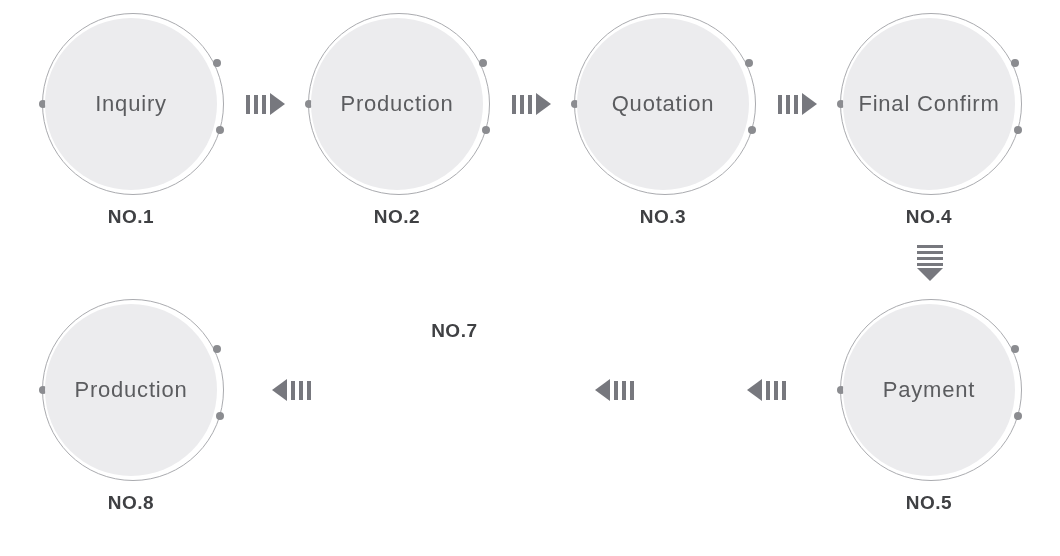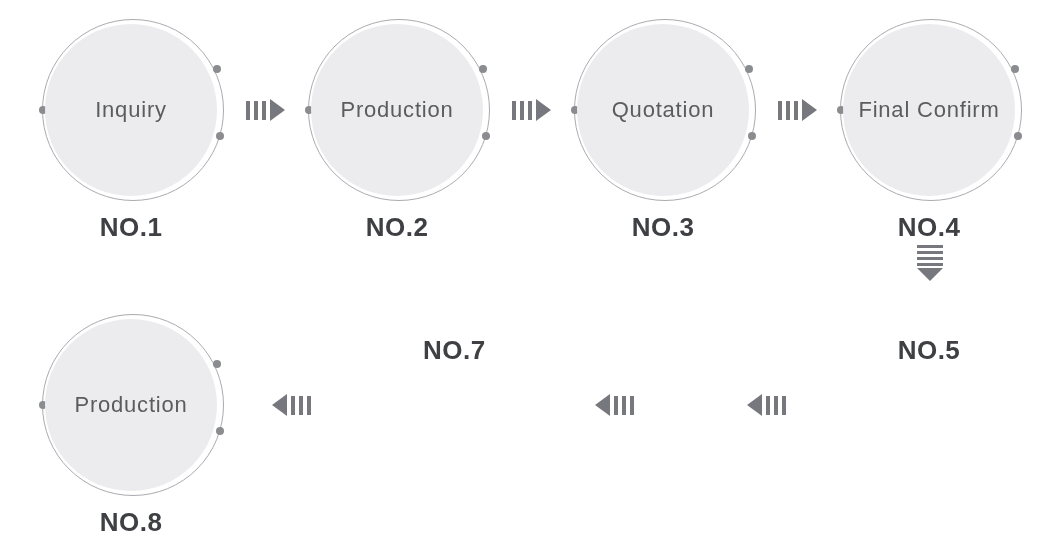--- a/index.html
+++ b/index.html
@@ -8,21 +8,21 @@
     width:1060px;height:556px;
     background:#ffffff;
     font-family:"Liberation Sans", sans-serif;
     overflow:hidden;
   }
   .row{
     display:flex;
     align-items:flex-start;
     padding:0 45px;
   }
-  .row-top{padding-top:24px;}
+  .row-top{padding-top:18px;}
   .row-bottom{padding-top:76px;}
   .node{
     width:172px;
     display:flex;
     flex-direction:column;
     align-items:center;
   }
   .circle-wrap{
     position:relative;
     width:172px;height:172px;
@@ -55,21 +55,21 @@
   .circle-label{
     max-width:150px;
     white-space:pre-line;
     font-size:22px;
     line-height:1.25;
     letter-spacing:0.8px;
     color:#5b5c5f;
   }
   .num{
     margin-top:16px;
-    font-size:26px;
+    font-size:19px;
     font-weight:700;
     letter-spacing:0.5px;
     color:#3f4043;
   }
   .arrow{
     flex:1;
     height:172px;
     display:flex;
     align-items:center;
     justify-content:center;
@@ -248,18 +248,28 @@
 
 
     <div class="arrow">
       <span class="tri-left"></span>
         <span class="bar"></span>
         <span class="bar"></span>
         <span class="bar"></span>
     </div>
 
     <div class="node">
+      <div class="circle-wrap">
+        <div class="ring">
+          <span class="dot dot-left"></span>
+          <span class="dot dot-rt"></span>
+          <span class="dot dot-rb"></span>
+        </div>
+        <div class="circle">
+          <span class="circle-label">Payment</span>
+        </div>
+      </div>
       <div class="num">NO.5</div>
     </div>
 
   </div>
 
 </div>
 
 </body></html>

